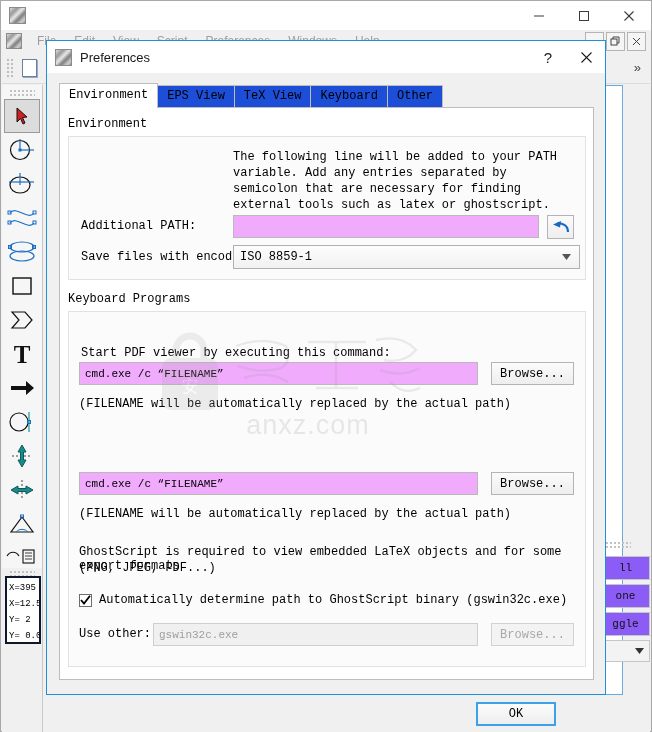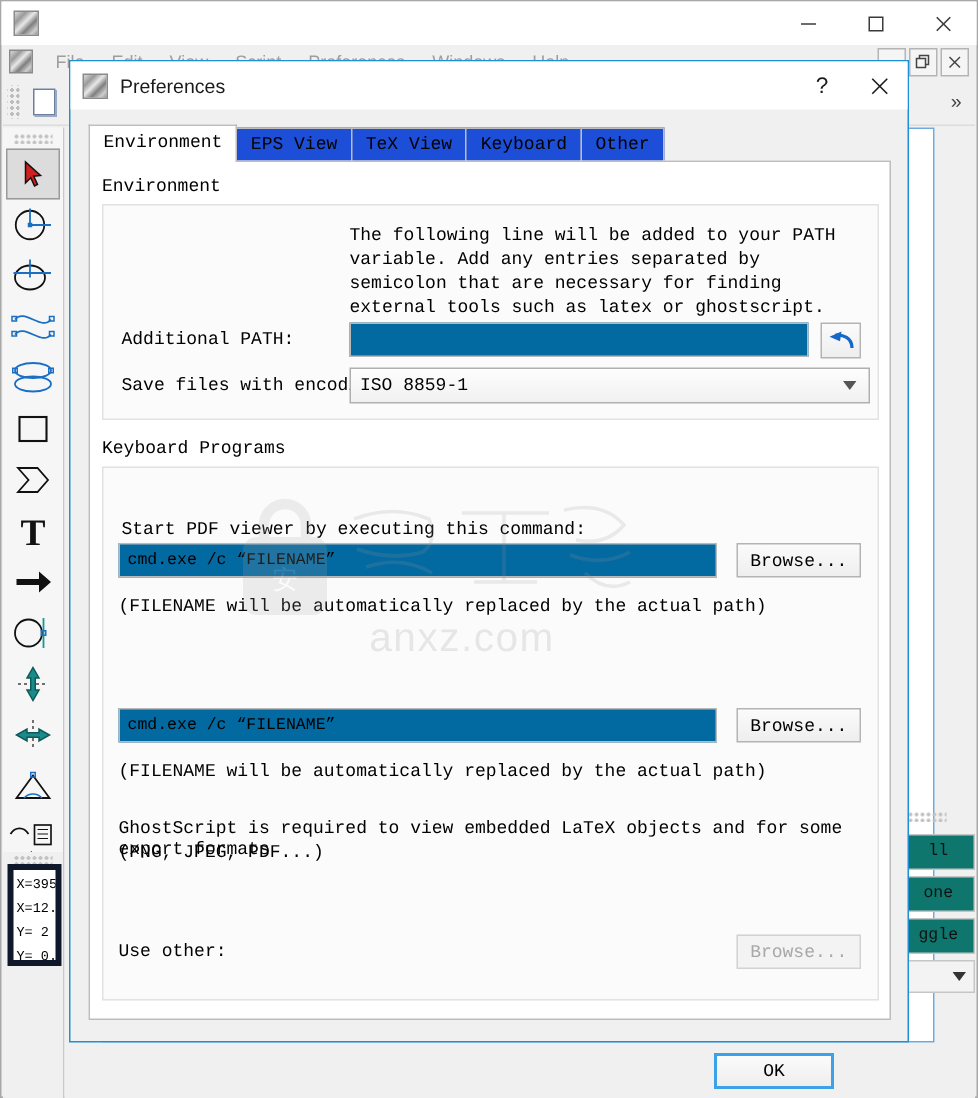--- a/index.html
+++ b/index.html
@@ -93,21 +93,21 @@
   .tool {
     width: 36px; height: 34px; margin: 0 auto;
     display: flex; align-items: center; justify-content: center;
   }
   .tool.selected { background:#dcdcdc; border:1px solid #9a9a9a; }
 
   
   #coord-box {
     position: absolute; left: 4px; top: 575px;
     width: 36px; height: 68px;
-    background: #ffffff; border: 4px solid #0f172a;
+    background: #ffffff; border: 2px solid #0f172a;
     font-family: "Liberation Mono", monospace;
     font-size: 9px; color: #000; line-height: 16px;
     padding: 2px 0 0 2px; overflow:hidden; white-space: nowrap;
   }
   #left-panel-bottom {
     position:absolute; left:1px; top:567px; width:41px; height:165px; background:#f0f0f0;
     border-right:1px solid #c8c8c8;
   }
 
   
@@ -126,21 +126,21 @@
   .sb-arrow { width: 16px; height: 15px; display:flex;align-items:center;justify-content:center;
      font-size: 8px; color:#3c3c3c; }
   .sb-thumb { height: 15px; background: #e4e4e4; border: 1px solid #cfcfcf; }
 
   
   #right-panel {
     position: absolute; left: 600px; top: 555px; width: 50px; height: 120px;
   }
   .rp-btn {
     width: 49px; height: 24px; margin-bottom: 4px;
-    background: #0f766e; border: 1px solid #c6c6c6;
+    background: #8b5cf6; border: 1px solid #c6c6c6;
     font-family: "Liberation Mono", monospace; font-size: 11px;
     display:flex; align-items:center; justify-content:center; color:#111;
     overflow:hidden;
   }
   .rp-combo {
     width: 49px; height: 22px; background:#f3f3f3; border:1px solid #c6c6c6;
     display:flex; align-items:center; justify-content:flex-end; padding-right:5px;
   }
   #right-grip { position:absolute; left:604px; top:540px; width:26px;height:7px;
     background-image: radial-gradient(#c2c2c2 40%, transparent 41%); background-size:4px 4px; }
@@ -189,21 +189,21 @@
 
   .section-label {
     font-family: "Liberation Mono", monospace; font-size: 12px; color:#000;
   }
   .groupbox {
     border: 1px solid #e2e2e2; background: #fbfbfb;
   }
   .mono { font-family: "Liberation Mono", monospace; font-size: 12px; color:#000; }
 
   .txtfield {
-    background:#0369a1; border: 1px solid #b9b9b9;
+    background:#f0abfc; border: 1px solid #b9b9b9;
     font-family: "Liberation Mono", monospace; font-size: 11px; color:#000;
     padding: 3px 5px; line-height: 14px;
   }
   .txtfield.disabled { background:#f0f0f0; border-color:#cfcfcf; color:#9e9e9e; }
 
   .btn {
     background: linear-gradient(#fbfbfb,#eeeeee);
     border: 1px solid #b4b4b4;
     font-family: "Liberation Mono", monospace; font-size: 12px; color:#000;
     display:flex;align-items:center;justify-content:center;
@@ -491,22 +491,31 @@
       <div class="btn" style="position:absolute;left:422px;top:50px;width:83px;height:23px;" data-name="pdf-browse-button">Browse...</div>
       <div class="mono" style="position:absolute;left:10px;top:85px;" data-name="pdf-filename-note">(FILENAME will be automatically replaced by the actual path)</div>
 
       <input class="txtfield" style="position: absolute; left: 10px; top: 160px; width: 399px; height: 23px;" data-name="ps-command-input" value="cmd.exe /c “FILENAME”">
       <div class="btn" style="position:absolute;left:422px;top:160px;width:83px;height:23px;" data-name="ps-browse-button">Browse...</div>
       <div class="mono" style="position:absolute;left:10px;top:195px;" data-name="ps-filename-note">(FILENAME will be automatically replaced by the actual path)</div>
 
       <div class="mono" style="position:absolute;left:10px;top:233px;" data-name="ghostscript-note-line1">GhostScript is required to view embedded LaTeX objects and for some export formats</div>
       <div class="mono" style="position:absolute;left:10px;top:249px;" data-name="ghostscript-note-line2">(PNG, JPEG, PDF...)</div>
 
+      <div style="position:absolute;left:10px;top:281px;display:flex;align-items:center;gap:7px;" data-name="gs-auto-checkbox-row">
+        <span class="cb" data-name="gs-auto-checkbox">
+          <svg width="11" height="10" viewBox="0 0 11 10" data-name="checkmark-icon">
+              <polyline points="1,5 4,8.5 10,0.8" fill="none" stroke="#000" stroke-width="1.8"></polyline>
+            </svg>
+        </span>
+        <span class="mono" data-name="gs-auto-label">Automatically determine path to GhostScript binary (gswin32c.exe)</span>
+      </div>
 
       <div class="mono" style="position:absolute;left:10px;top:315px;" data-name="gs-other-label">Use other:</div>
+      <input class="txtfield disabled" style="position: absolute; left: 84px; top: 311px; width: 325px; height: 23px;" disabled="" data-name="gs-other-path-input" value="gswin32c.exe">
       <div class="btn disabled" style="position:absolute;left:422px;top:311px;width:83px;height:23px;" data-name="gs-other-browse-button">Browse...</div>
     </div>
   </div>
 
   <div class="btn default" style="position:absolute;left:429px;top:661px;width:80px;height:24px;" data-name="ok-button">OK</div>
 
 </div>
 
 <style>
   #dialog .btn[data-name="ok-button"]     { left: 383px; top: 621px; }

